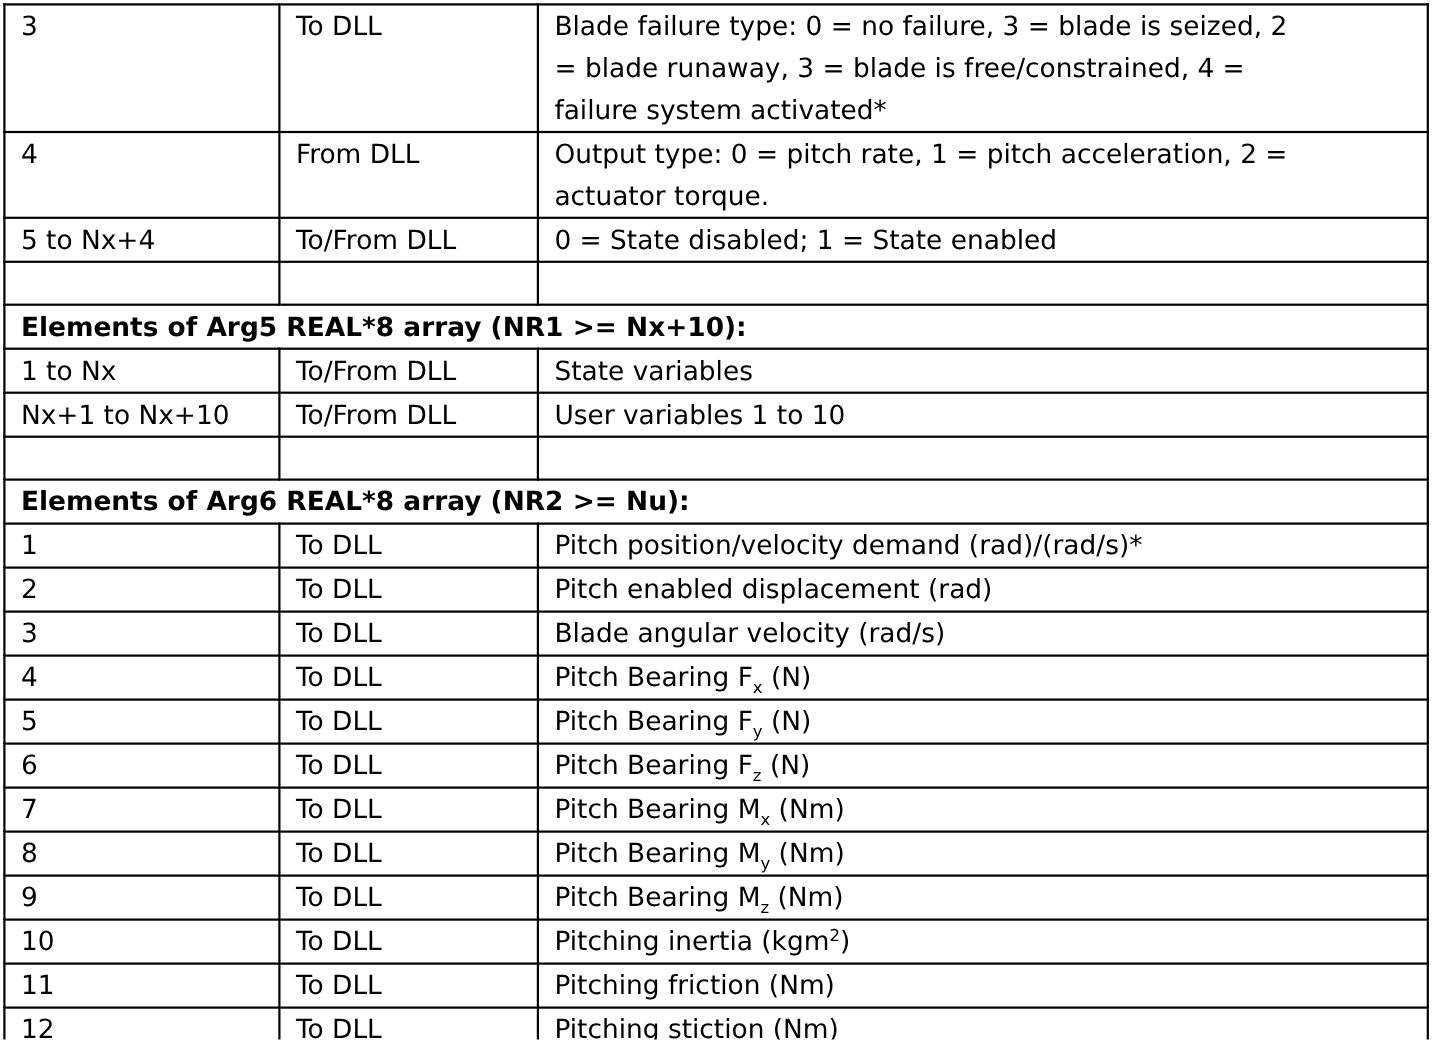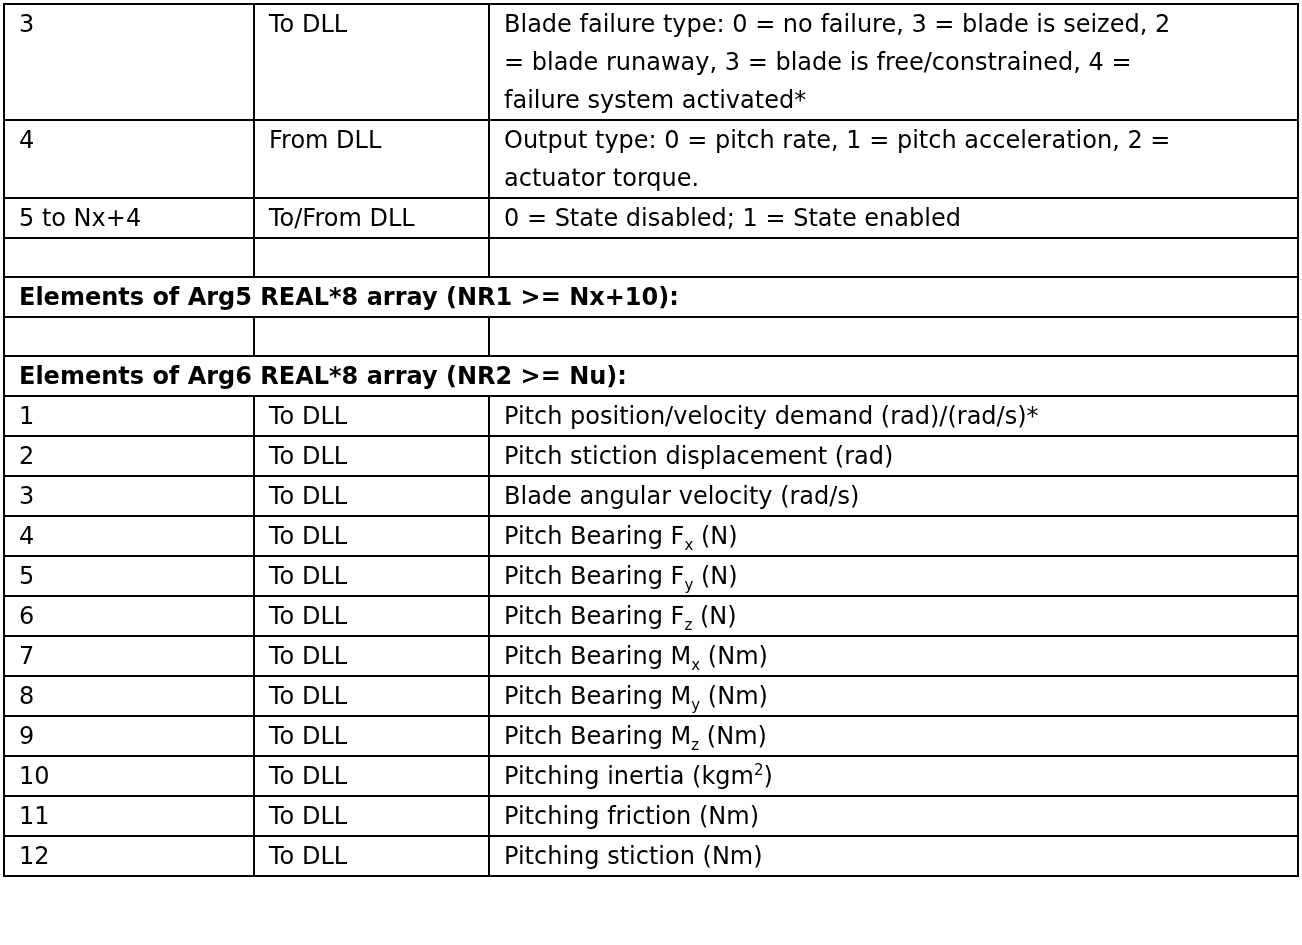--- a/index.html
+++ b/index.html
@@ -72,42 +72,52 @@
     <tr>
       <td></td>
       <td></td>
       <td></td>
     </tr>
 
     <tr>
       <td class="hdr" colspan="3">Elements of Arg5 REAL*8 array (NR1 &gt;= Nx+10):</td>
     </tr>
 
+    <tr>
+      <td>1 to Nx</td>
+      <td>To/From DLL</td>
+      <td><span>State variables</span></td>
+    </tr>
 
+    <tr>
+      <td>Nx+1 to Nx+10</td>
+      <td>To/From DLL</td>
+      <td><span>User variables 1 to 10</span></td>
+    </tr>
 
     <tr>
       <td></td>
       <td></td>
       <td></td>
     </tr>
 
     <tr>
       <td class="hdr" colspan="3">Elements of Arg6 REAL*8 array (NR2 &gt;= Nu):</td>
     </tr>
 
     <tr>
       <td>1</td>
       <td>To DLL</td>
       <td><span>Pitch position/velocity demand (rad)/(rad/s)*</span></td>
     </tr>
 
     <tr>
       <td>2</td>
       <td>To DLL</td>
-      <td><span>Pitch stiction displacement (rad)</span></td>
+      <td><span>Pitch enabled displacement (rad)</span></td>
     </tr>
 
     <tr>
       <td>3</td>
       <td>To DLL</td>
       <td><span>Blade angular velocity (rad/s)</span></td>
     </tr>
 
     <tr>
       <td>4</td>

